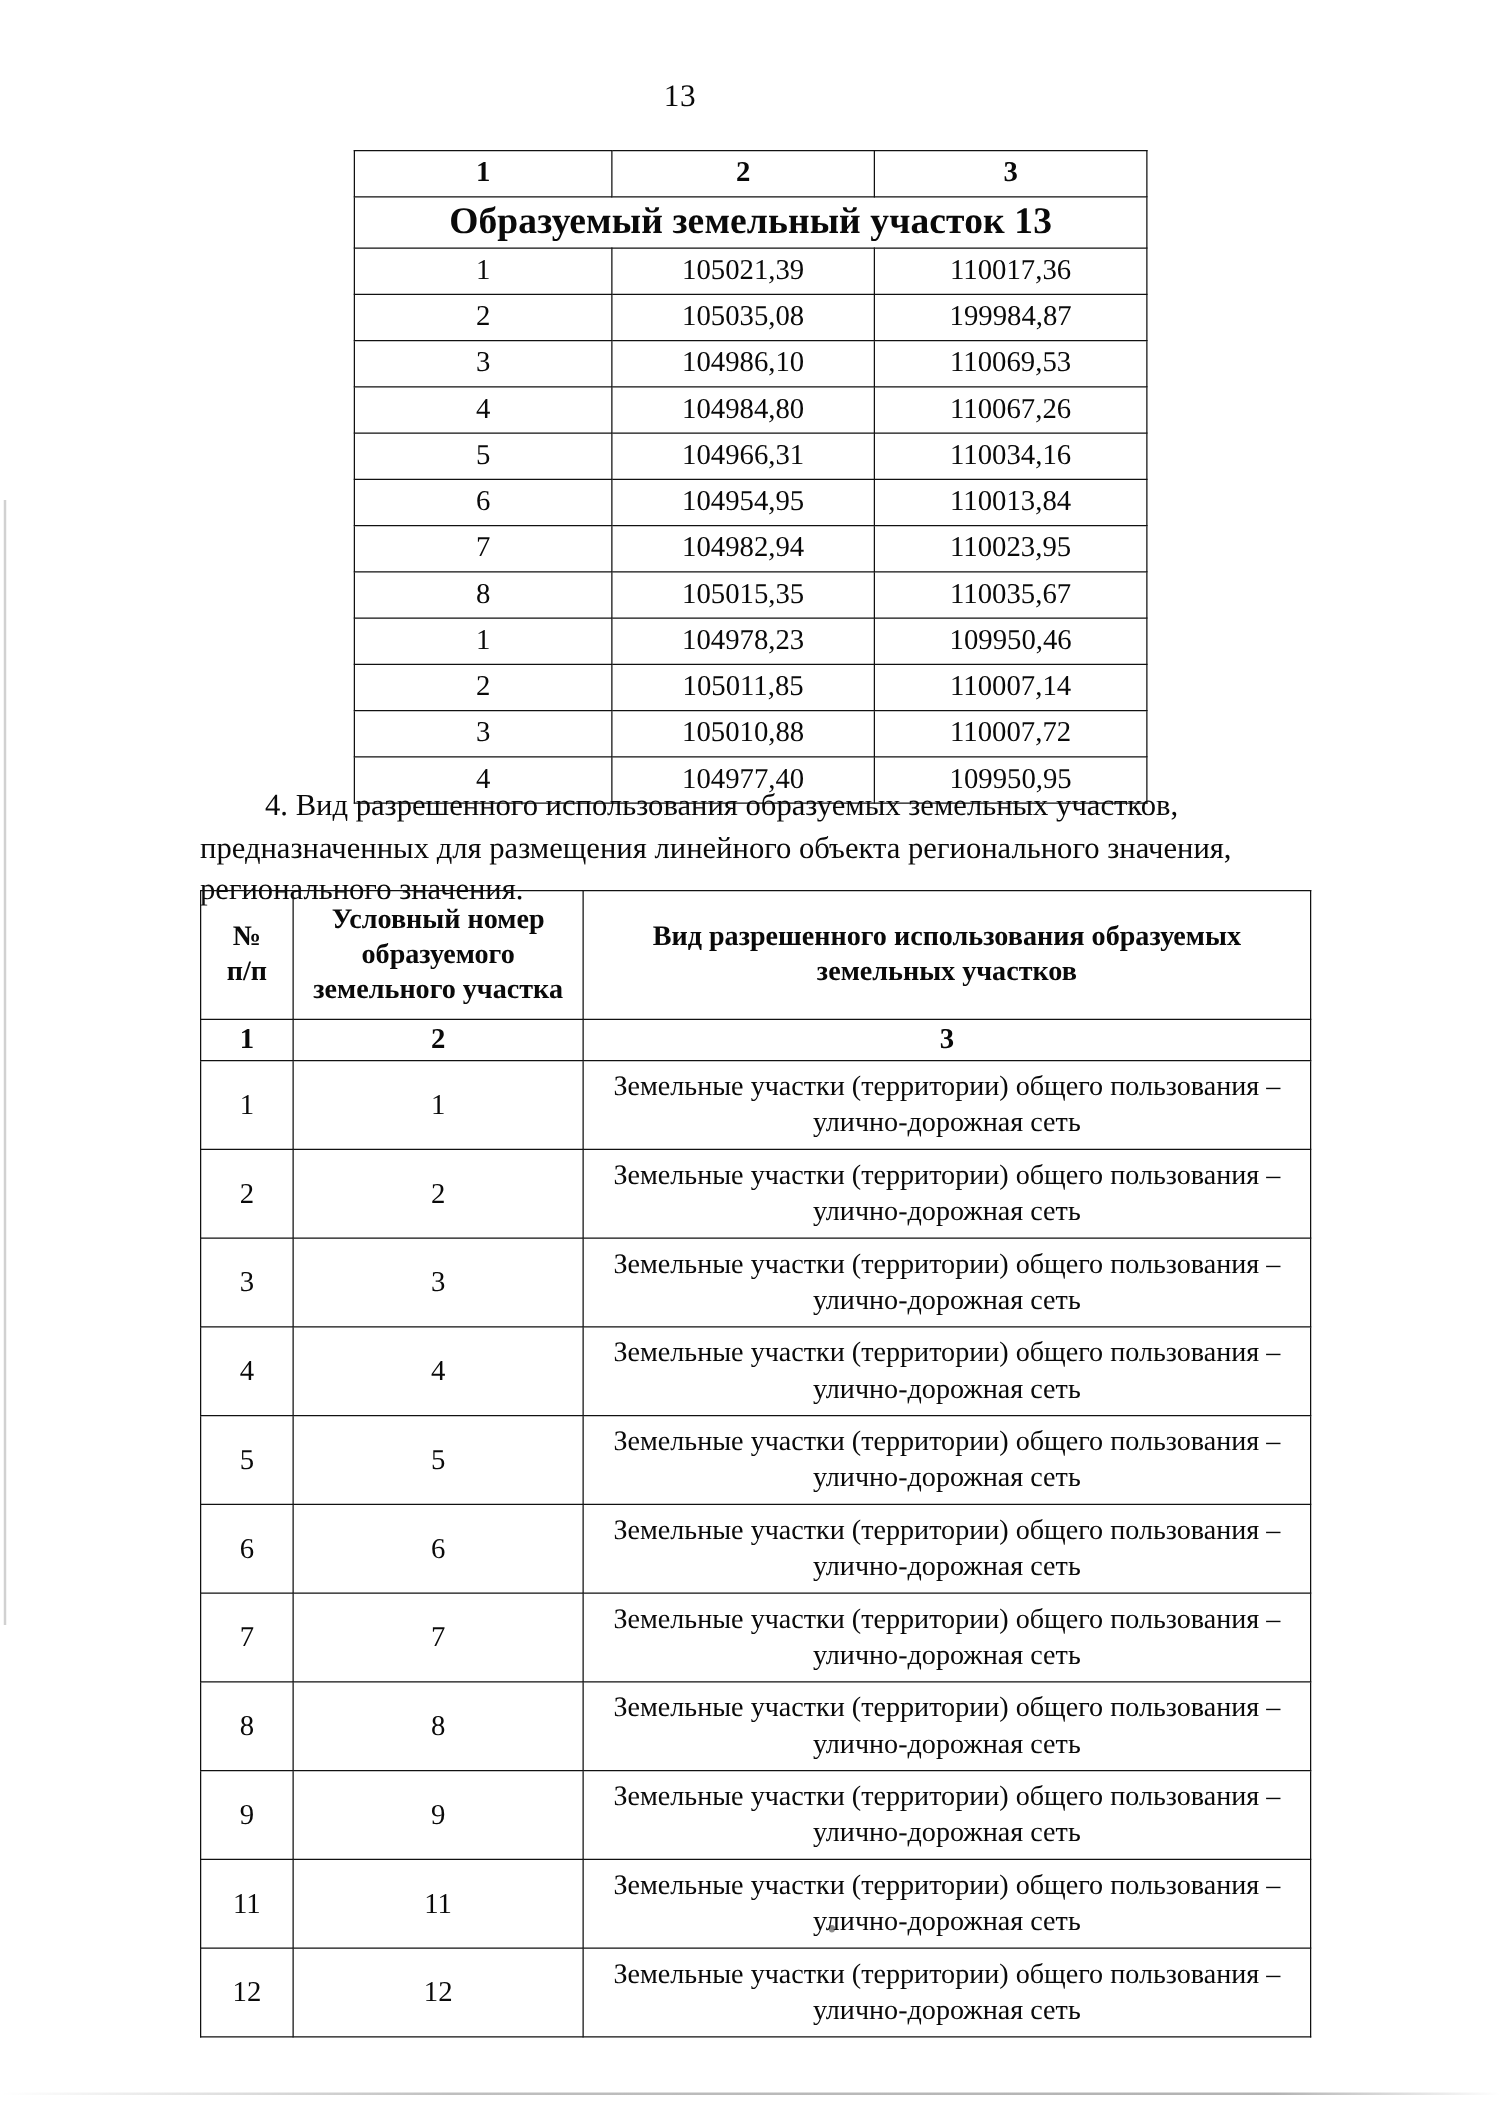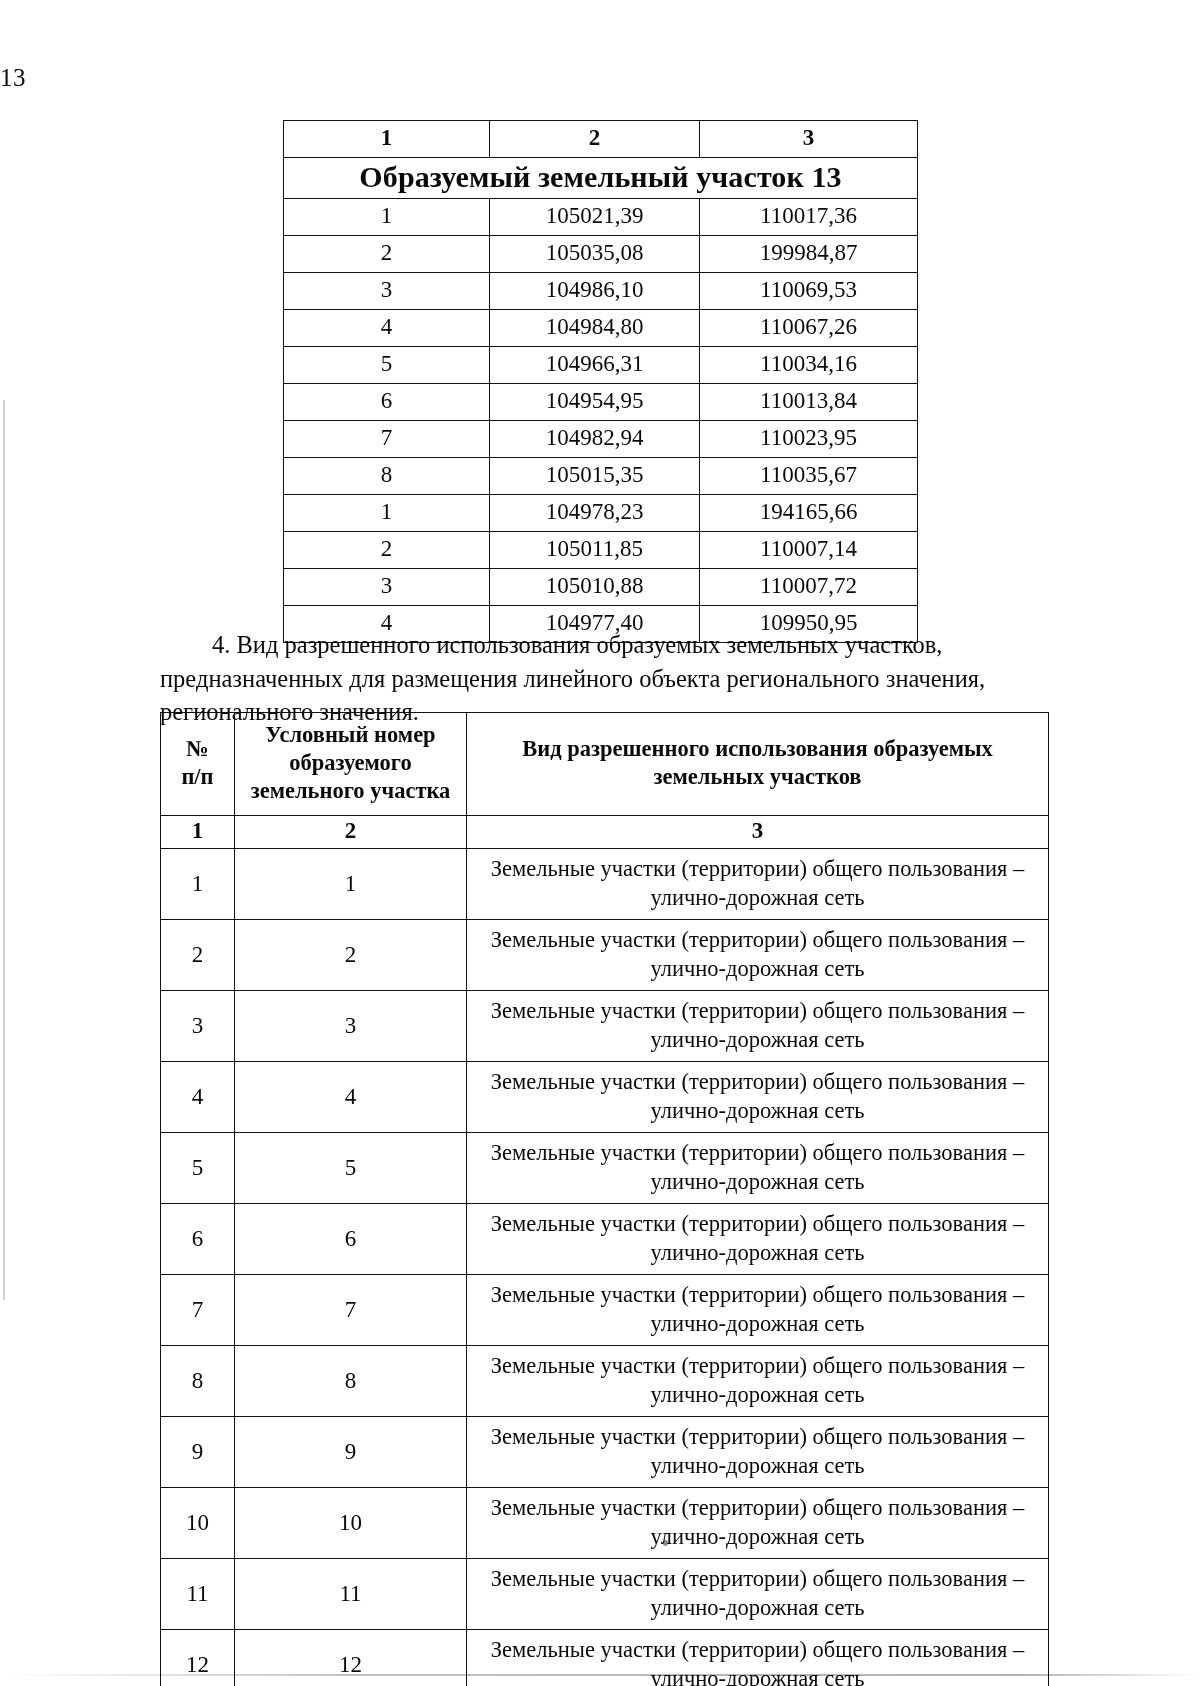--- a/index.html
+++ b/index.html
@@ -20,23 +20,23 @@
   .page {
     position: absolute;
     inset: 0;
     padding: 0;
   }
 
   
   .page-number {
     position: absolute;
     top: 64px;
-    left: 0;
+    left: 12px;
     width: 1064px;
-    text-align: left;
+    text-align: center;
     font-size: 25px;
     letter-spacing: 0.5px;
   }
 
   
   .coord-table-wrap {
     position: absolute;
     top: 120px;
     left: 283px;
     width: 634px;
@@ -226,21 +226,21 @@
             <td>110023,95</td>
           </tr>
           <tr>
             <td>8</td>
             <td>105015,35</td>
             <td>110035,67</td>
           </tr>
           <tr>
             <td>1</td>
             <td>104978,23</td>
-            <td>194165,66</td>
+            <td>109950,46</td>
           </tr>
           <tr>
             <td>2</td>
             <td>105011,85</td>
             <td>110007,14</td>
           </tr>
           <tr>
             <td>3</td>
             <td>105010,88</td>
             <td>110007,72</td>
@@ -329,25 +329,20 @@
             <td class="num">8</td>
             <td class="num">8</td>
             <td class="desc"><span>Земельные участки (территории) общего пользования –</span><br><span>улично-дорожная сеть</span></td>
           </tr>
           <tr>
             <td class="num">9</td>
             <td class="num">9</td>
             <td class="desc"><span>Земельные участки (территории) общего пользования –</span><br><span>улично-дорожная сеть</span></td>
           </tr>
           <tr>
-            <td class="num">10</td>
-            <td class="num">10</td>
-            <td class="desc"><span>Земельные участки (территории) общего пользования –</span><br><span>улично-дорожная сеть</span></td>
-          </tr>
-          <tr>
             <td class="num">11</td>
             <td class="num">11</td>
             <td class="desc"><span>Земельные участки (территории) общего пользования –</span><br><span>улично-дорожная сеть</span></td>
           </tr>
           <tr>
             <td class="num">12</td>
             <td class="num">12</td>
             <td class="desc"><span>Земельные участки (территории) общего пользования –</span><br><span>улично-дорожная сеть</span></td>
           </tr>
         </tbody>

